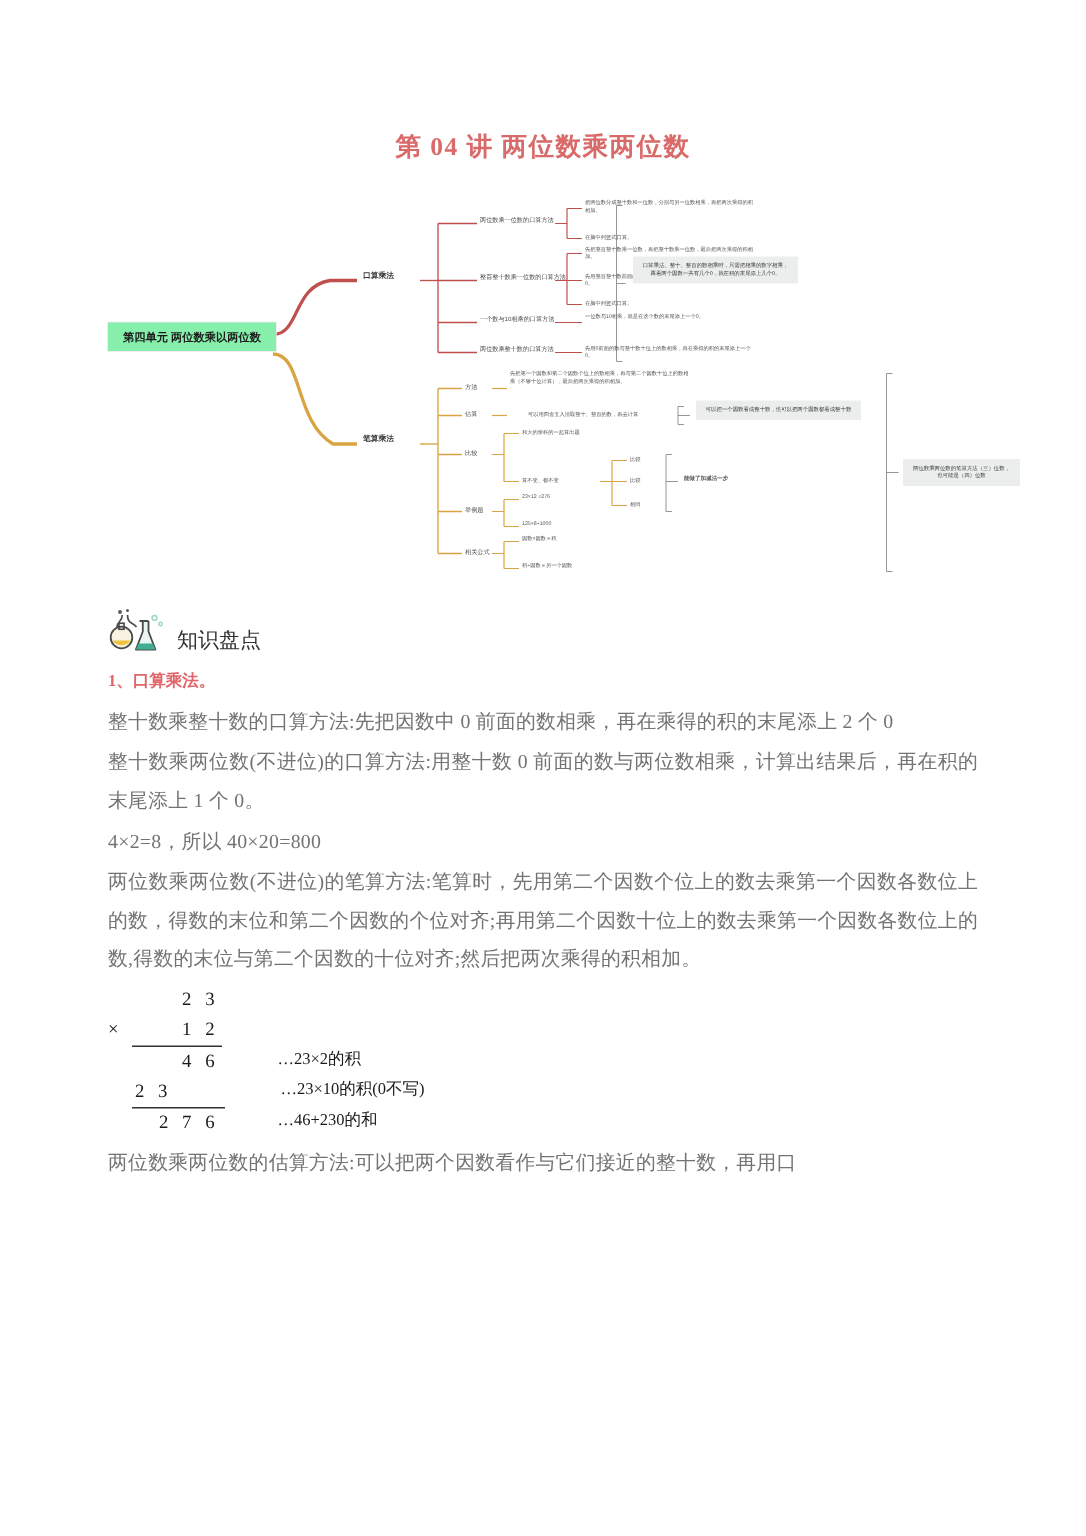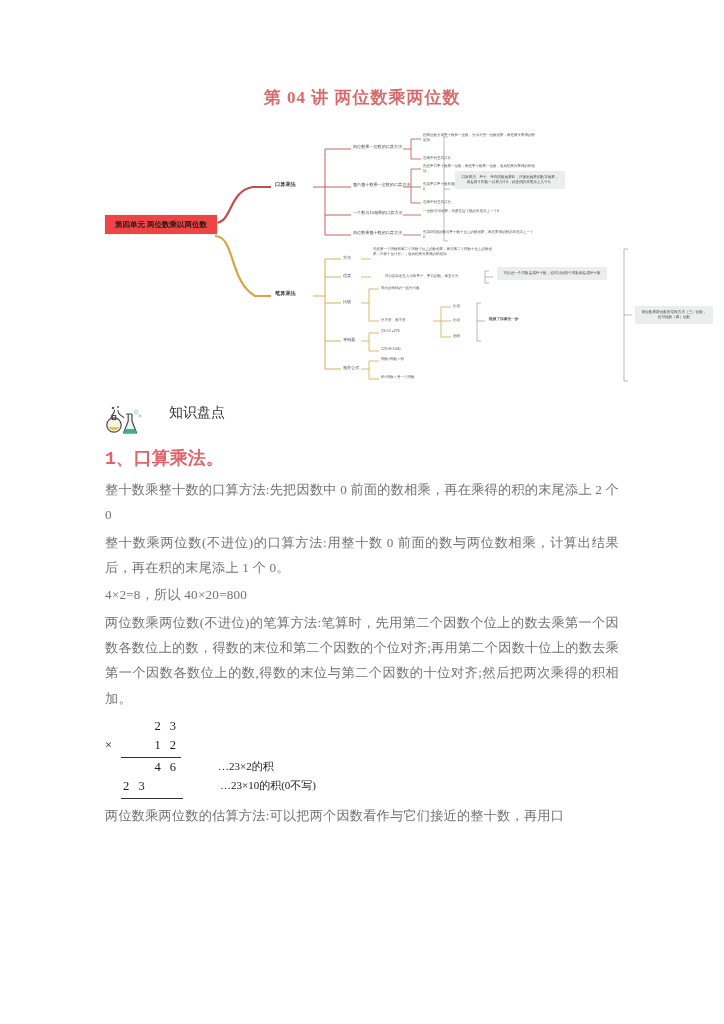--- a/index.html
+++ b/index.html
@@ -13,21 +13,21 @@
     font-family: "Liberation Serif", "DejaVu Serif", serif;
     color: #1a1a1a;
     position: relative;
     overflow: hidden;
   }
   .page {
     position: relative;
     width: 724px;
     height: 817px;
     box-sizing: border-box;
-    padding: 0 105px;
+    padding: 0 72px;
   }
 
   
   .doc-title {
     text-align: center;
     color: #d96a6a;
     font-size: 17px;
     font-weight: bold;
     letter-spacing: 1px;
     padding-top: 86px;
@@ -46,21 +46,21 @@
   .mindmap-svg { position: absolute; top: 0; left: 0; }
 
   .mm-node {
     position: absolute;
     font-family: "Liberation Sans", "DejaVu Sans", sans-serif;
     line-height: 1.25;
     color: #2b2b2b;
     white-space: nowrap;
   }
   .mm-root {
-    background: #ef4444;
+    background: #86efac;
     border: 0;
     font-size: 7.5px;
     font-weight: bold;
     text-align: center;
     white-space: normal;
     width: 104px;
     padding: 5px 4px;
     color: #1b1b1b;
     box-shadow: 0 0 0 0.5px #e9e9e9;
   }
@@ -81,37 +81,37 @@
     font-size: 3.6px;
     line-height: 1.45;
     text-align: center;
     padding: 4px 5px;
     box-sizing: border-box;
   }
 
   
   .kp-head {
     display: flex;
-    align-items: flex-start;
-    gap: 24px;
+    align-items: flex-end;
+    gap: 6px;
     margin: 18px 0 10px 0;
   }
   .kp-icon { width: 40px; height: 32px; display: block; }
   .kp-title {
     font-size: 14px;
     color: #333;
     font-family: "Liberation Serif", "DejaVu Serif", serif;
   }
 
   .sec-title {
     color: #e0656a;
-    font-size: 18px;
+    font-size: 11px;
     font-weight: bold;
     margin: 9px 0 7px 0;
-    font-family: Liberation Mono, monospace;
+    font-family: Liberation Serif, serif;
   }
   p.body {
     font-size: 13.2px;
     line-height: 1.92;
     margin: 0 0 2px 0;
     text-align: justify;
     color: #737373;
     letter-spacing: 0.2px;
   }
   p.body.nowrap { white-space: nowrap; }
@@ -263,17 +263,22 @@
     <div class="vrow">
       <span class="vop"></span>
       <span class="vnum">4 6</span>
       <span class="vnote">…23×2的积</span>
     </div>
     <div class="vrow">
       <span class="vop"></span>
       <span class="vnum ul" style="text-align:left; padding-left:2px;">2 3</span>
       <span class="vnote">…23×10的积(0不写)</span>
     </div>
+    <div class="vrow">
+      <span class="vop"></span>
+      <span class="vnum">2 7 6</span>
+      <span class="vnote">…46+230的和</span>
+    </div>
   </div>
 
   <p class="body">两位数乘两位数的估算方法:可以把两个因数看作与它们接近的整十数，再用口</p>
 
 </div>
 
 </body></html>

